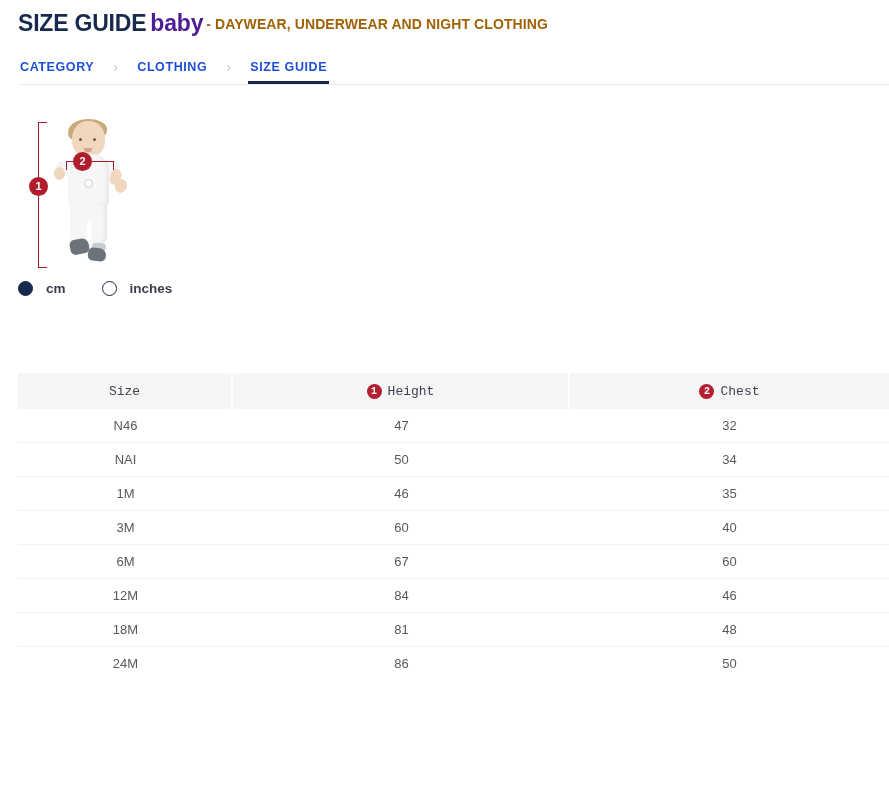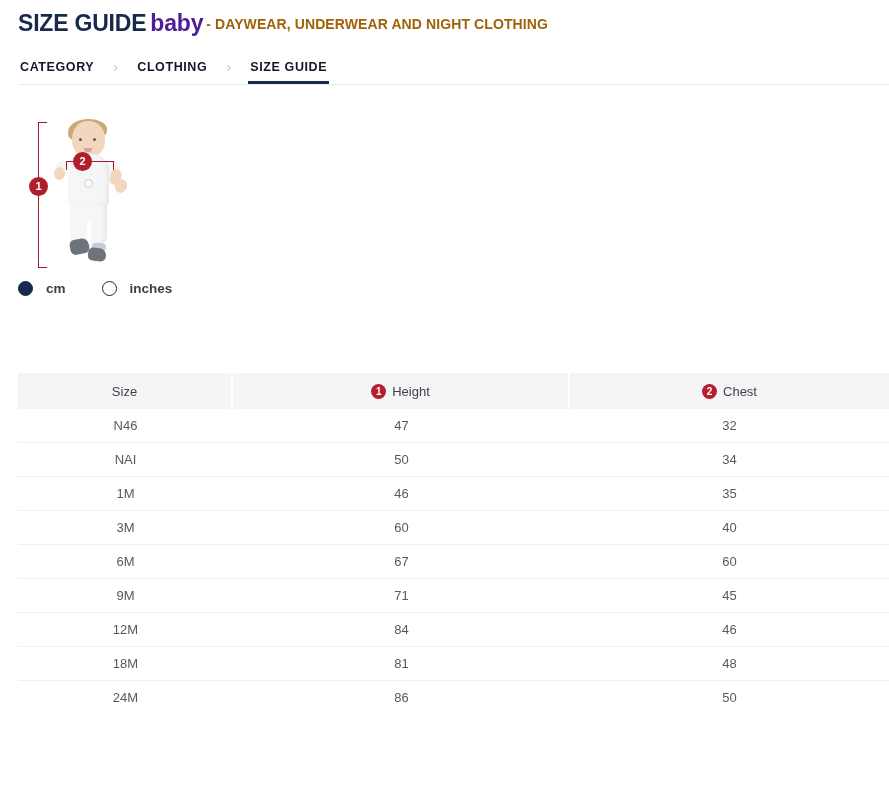--- a/index.html
+++ b/index.html
@@ -52,21 +52,21 @@
     padding: 0 18px;
     position: relative;
     height: 36px;
     display: flex;
     align-items: center;
   }
   .crumb {
     font-size: 12.5px;
     font-weight: bold;
     letter-spacing: 0.6px;
-    color: #0f172a;
+    color: #1d4ed8;
     padding: 0 2px;
     height: 36px;
     line-height: 36px;
     position: relative;
     box-sizing: border-box;
   }
   .crumb.active {
     border-bottom: 4px solid #17294d;
   }
   .crumb-sep {
@@ -380,20 +380,21 @@
     border-right: 2px solid #ffffff;
   }
   .size-table th:last-child {
     border-right: none;
   }
   .th-inner {
     display: flex;
     align-items: center;
     justify-content: center;
     gap: 6px;
+    font-family: Liberation Mono, monospace;
   }
   .th-badge {
     width: 15px;
     height: 15px;
     border-radius: 50%;
     background: #b41e2f;
     color: #ffffff;
     font-size: 10px;
     font-weight: bold;
     line-height: 15px;
@@ -528,25 +529,20 @@
       <td>3M</td>
       <td>60</td>
       <td>40</td>
     </tr>
     <tr>
       <td>6M</td>
       <td>67</td>
       <td>60</td>
     </tr>
     <tr>
-      <td>9M</td>
-      <td>71</td>
-      <td>45</td>
-    </tr>
-    <tr>
       <td>12M</td>
       <td>84</td>
       <td>46</td>
     </tr>
     <tr>
       <td>18M</td>
       <td>81</td>
       <td>48</td>
     </tr>
     <tr>

